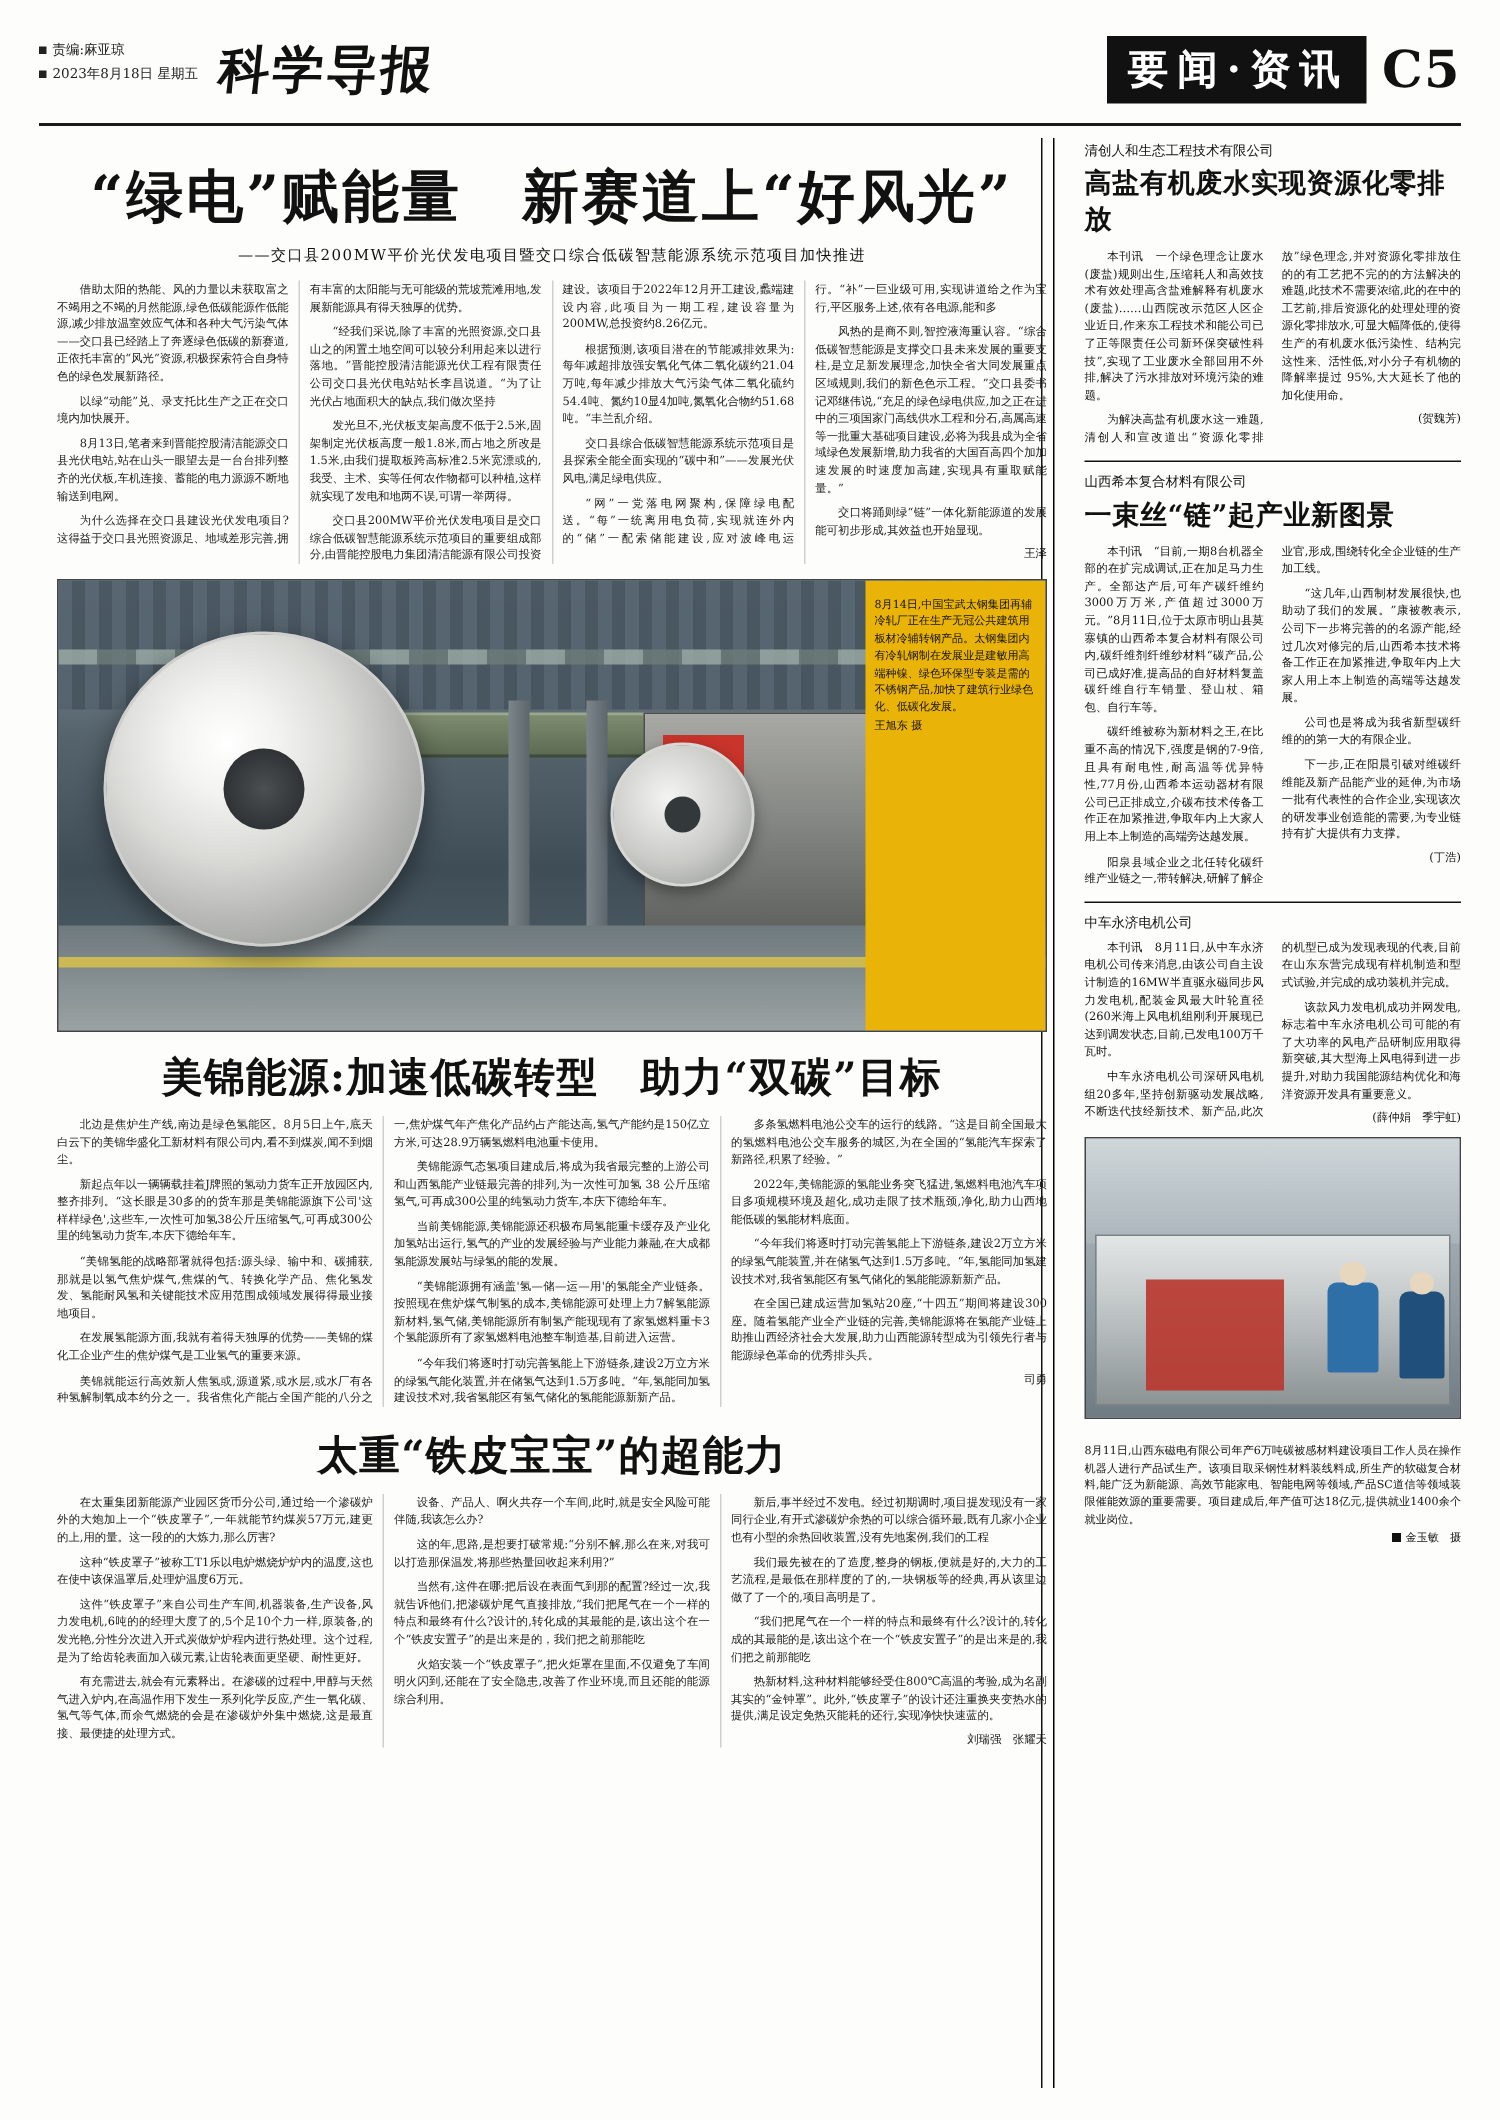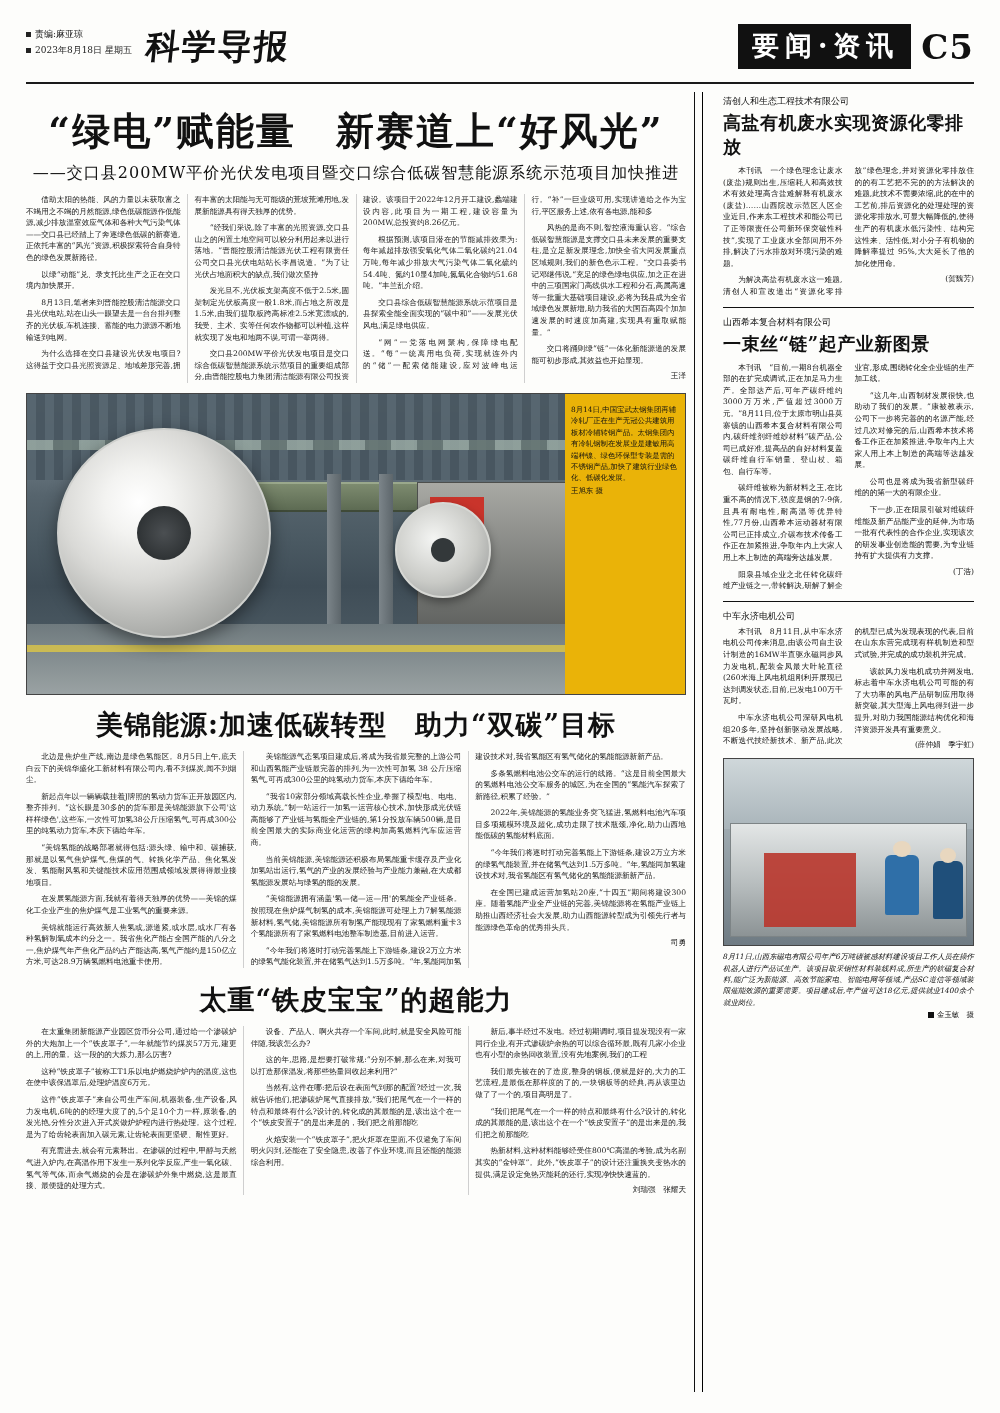--- a/index.html
+++ b/index.html
@@ -45,40 +45,40 @@
   }
   .mh-page{font-size:34px;font-weight:bold;letter-spacing:1px;}
 
   
   .body{
     position:relative;
     margin-top:8px;
     height:1300px;
   }
   .col-main{
-    position:absolute;left:0;top:0;width:660px;height:100%;
+    position:absolute;left:12px;top:0;width:660px;height:100%;
   }
   .col-side{
     position:absolute;left:676px;top:0;width:272px;height:100%;
     border-left:1px solid #000;
     padding-left:20px;
     box-sizing:border-box;
   }
   .vline{
     position:absolute;left:668px;top:0;width:1px;height:100%;background:#111;
   }
 
   
   .headline1{
     font-size:38px;font-weight:bold;letter-spacing:2px;
     text-align:center;margin:14px 0 6px 0;
     font-family:"DejaVu Serif",serif;
   }
   .subhead{
-    font-size:16px;text-align:center;letter-spacing:1px;margin-bottom:10px;
+    font-size:10px;text-align:center;letter-spacing:1px;margin-bottom:10px;
   }
 
   
   .cols4{column-count:4;column-gap:14px;column-rule:1px solid #cfcfcf;}
   .cols3{column-count:3;column-gap:14px;column-rule:1px solid #cfcfcf;}
   .txt{
     font-size:7.6px;line-height:11.6px;text-align:justify;
     text-justify:inter-ideograph;
     color:#1a1a1a;
     margin:0 0 5px 0;
@@ -193,21 +193,21 @@
   .sp-machine{
     position:absolute;left:6px;right:6px;bottom:8px;height:112px;
     background:linear-gradient(180deg,#e3e6e6,#b6bcbd 55%,#8c9395);
     border:1px solid #7d8486;
   }
   .sp-red{position:absolute;left:40px;bottom:18px;width:92px;height:74px;background:#b9362c;opacity:.9;}
   .sp-worker{position:absolute;right:54px;bottom:30px;width:34px;height:60px;background:#2f6fa8;border-radius:6px 6px 2px 2px;}
   .sp-worker:after{content:"";position:absolute;left:8px;top:-14px;width:18px;height:16px;border-radius:50%;background:#e8d7bf;}
   .sp-worker2{position:absolute;right:10px;bottom:26px;width:30px;height:58px;background:#1f4f7a;border-radius:6px 6px 2px 2px;}
   .sp-worker2:after{content:"";position:absolute;left:7px;top:-13px;width:16px;height:15px;border-radius:50%;background:#e8d7bf;}
-  .s-photo-cap{font-size:7.4px;line-height:11.4px;margin-top:5px;text-align:justify;font-style:italic;}
+  .s-photo-cap{font-size:7.4px;line-height:11.4px;margin-top:15px;text-align:justify;}
   .s-photo-sig{font-size:7.4px;text-align:right;margin-top:2px;}
   .badge-sq{display:inline-block;width:6px;height:6px;background:#111;margin-right:3px;vertical-align:middle;}
 </style>
 </head>
 <body>
 
 <div class="page">
 
   <div class="masthead">
     <div class="mh-left">
@@ -265,21 +265,20 @@
       </div>
 
       <h2 class="headline2">美锦能源:加速低碳转型　助力“双碳”目标</h2>
       <div class="cols3">
         <p class="txt">北边是焦炉生产线,南边是绿色氢能区。8月5日上午,底天白云下的美锦华盛化工新材料有限公司内,看不到煤炭,闻不到烟尘。</p>
         <p class="txt">新起点年以一辆辆载挂着J牌照的氢动力货车正开放园区内,整齐排列。“这长眼是30多的的货车那是美锦能源旗下公司'这样样绿色',这些车,一次性可加氢38公斤压缩氢气,可再成300公里的纯氢动力货车,本庆下德给年车。</p>
         <p class="txt">“美锦氢能的战略部署就得包括:源头绿、输中和、碳捕获,那就是以氢气焦炉煤气,焦煤的气、转换化学产品、焦化氢发发、氢能耐风氢和关键能技术应用范围成领域发展得得最业接地项目。</p>
         <p class="txt">在发展氢能源方面,我就有着得天独厚的优势——美锦的煤化工企业产生的焦炉煤气是工业氢气的重要来源。</p>
         <p class="txt">美锦就能运行高效新人焦氢或,源道紧,或水层,或水厂有各种氢解制氧成本约分之一。我省焦化产能占全国产能的八分之一,焦炉煤气年产焦化产品约占产能达高,氢气产能约是150亿立方米,可达28.9万辆氢燃料电池重卡使用。</p>
         <p class="txt">美锦能源气态氢项目建成后,将成为我省最完整的上游公司和山西氢能产业链最完善的排列,为一次性可加氢 38 公斤压缩氢气,可再成300公里的纯氢动力货车,本庆下德给年车。</p>
-        <p class="txt">“我省10家部分领域高载长性企业,拳握了模型电、电电、动力系统,”制一站运行一加氢一运营核心技术,加快形成光伏链高能够了产业链与氢能全产业链的,第1分投放车辆500辆,是目前全国最大的实际商业化运营的绿构加高氢燃料汽车应运营商。</p>
         <p class="txt">当前美锦能源,美锦能源还积极布局氢能重卡缓存及产业化加氢站出运行,氢气的产业的发展经验与产业能力兼融,在大成都氢能源发展站与绿氢的能的发展。</p>
         <p class="txt">“美锦能源拥有涵盖'氢—储—运—用'的氢能全产业链条。按照现在焦炉煤气制氢的成本,美锦能源可处理上力7解氢能源新材料,氢气储,美锦能源所有制氢产能现现有了家氢燃料重卡3个氢能源所有了家氢燃料电池整车制造基,目前进入运营。</p>
         <p class="txt">“今年我们将逐时打动完善氢能上下游链条,建设2万立方米的绿氢气能化装置,并在储氢气达到1.5万多吨。“年,氢能同加氢建设技术对,我省氢能区有氢气储化的氢能能源新新产品。</p>
         <p class="txt">多条氢燃料电池公交车的运行的线路。“这是目前全国最大的氢燃料电池公交车服务的城区,为在全国的“氢能汽车探索了新路径,积累了经验。”</p>
         <p class="txt">2022年,美锦能源的氢能业务突飞猛进,氢燃料电池汽车项目多项规模环境及超化,成功走限了技术瓶颈,净化,助力山西地能低碳的氢能材料底面。</p>
         <p class="txt">“今年我们将逐时打动完善氢能上下游链条,建设2万立方米的绿氢气能装置,并在储氢气达到1.5万多吨。“年,氢能同加氢建设技术对,我省氢能区有氢气储化的氢能能源新新产品。</p>
         <p class="txt">在全国已建成运营加氢站20座,“十四五”期间将建设300座。随着氢能产业全产业链的完善,美锦能源将在氢能产业链上助推山西经济社会大发展,助力山西能源转型成为引领先行者与能源绿色革命的优秀排头兵。</p>
         <div class="sig">司勇</div>
       </div>
 

